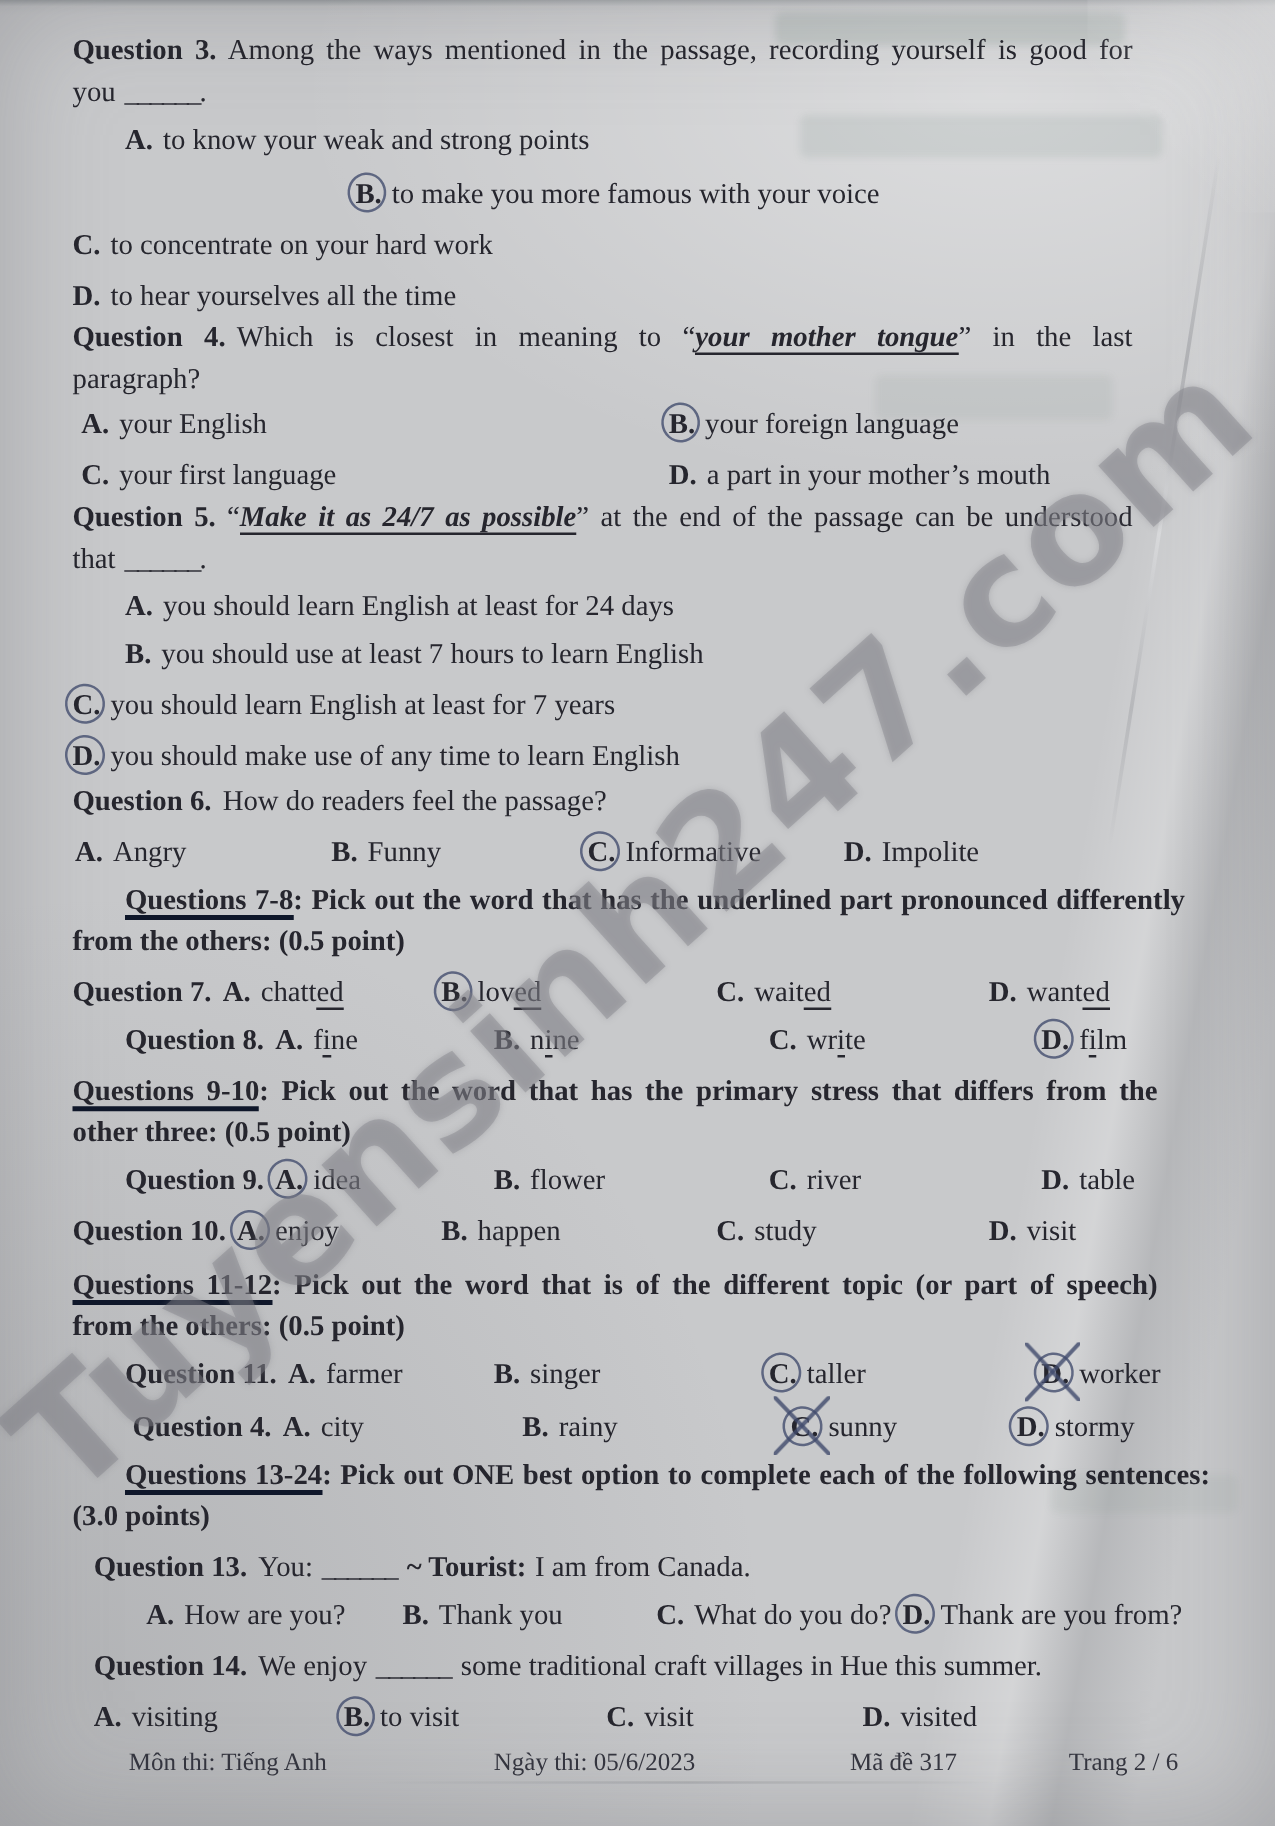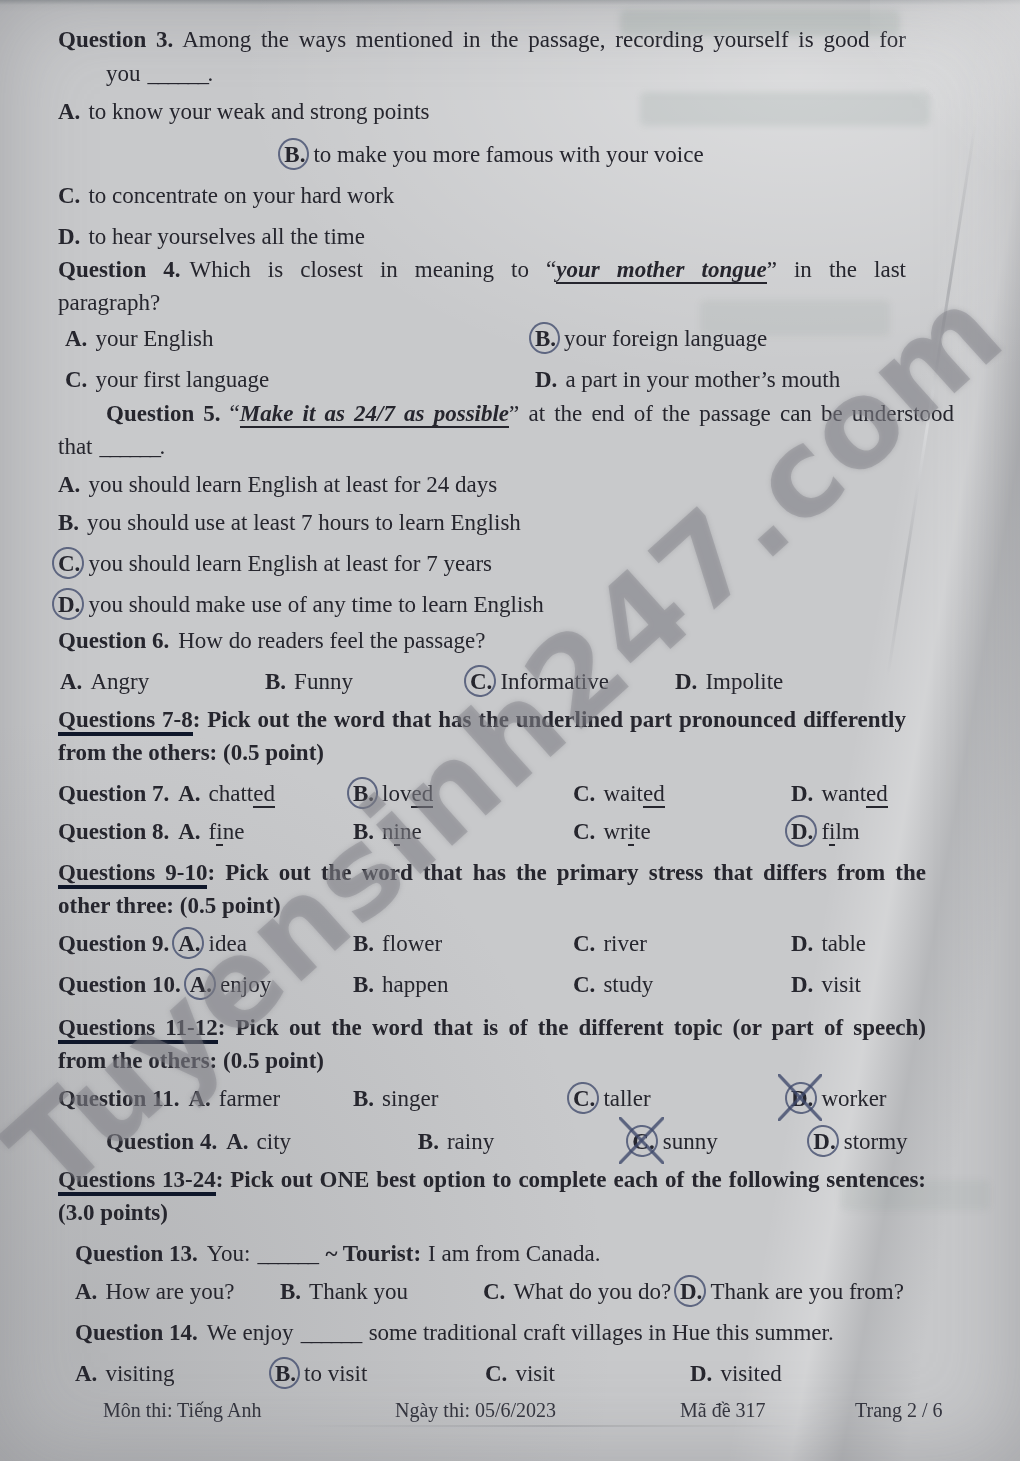--- a/index.html
+++ b/index.html
@@ -31,21 +31,21 @@
   .hd-u{border-bottom:4px solid #0f172a;}
   .u{border-bottom:2px solid #26262e;}
   .row{display:grid;width:100%;}
   .cell{white-space:nowrap;}
   .cols-q4{padding-left:7px;grid-template-columns:470px 1fr;}
   .cols-q6{padding-left:2px;grid-template-columns:205px 205px 205px 1fr;}
   .cols-a{grid-template-columns:281px 206px 204px 1fr;gap:14px;}
   .cols-q13{padding-left:17px;grid-template-columns:205px 203px 197px 1fr;}
   .cols-q14{padding-left:17px;grid-template-columns:200px 210px 205px 1fr;}
   .ind17{padding-left:17px;}
-  .gA{margin-top:7px;margin-left:48px;} .gB{margin-top:11px;} .gC{margin-top:14px;}
+  .gA{margin-top:7px;} .gB{margin-top:11px;margin-left:42px;} .gC{margin-top:14px;}
   .gD{margin-top:16px;text-align:center;} .gE{margin-top:9px;} .gF{margin-top:6px;}
   
   .mark-circle,.mark-circle-cross{position:relative;z-index:2;}
   .mark-circle::before,.mark-circle-cross::before{
     content:"";position:absolute;left:-6px;right:-4px;top:-4px;bottom:-3px;
     border:2px solid rgba(64,74,108,0.78);border-radius:50%;
     transform:rotate(-5deg);
   }
   .mark-circle-cross::after{
     content:"";position:absolute;left:-13px;right:-9px;top:-12px;bottom:-10px;

